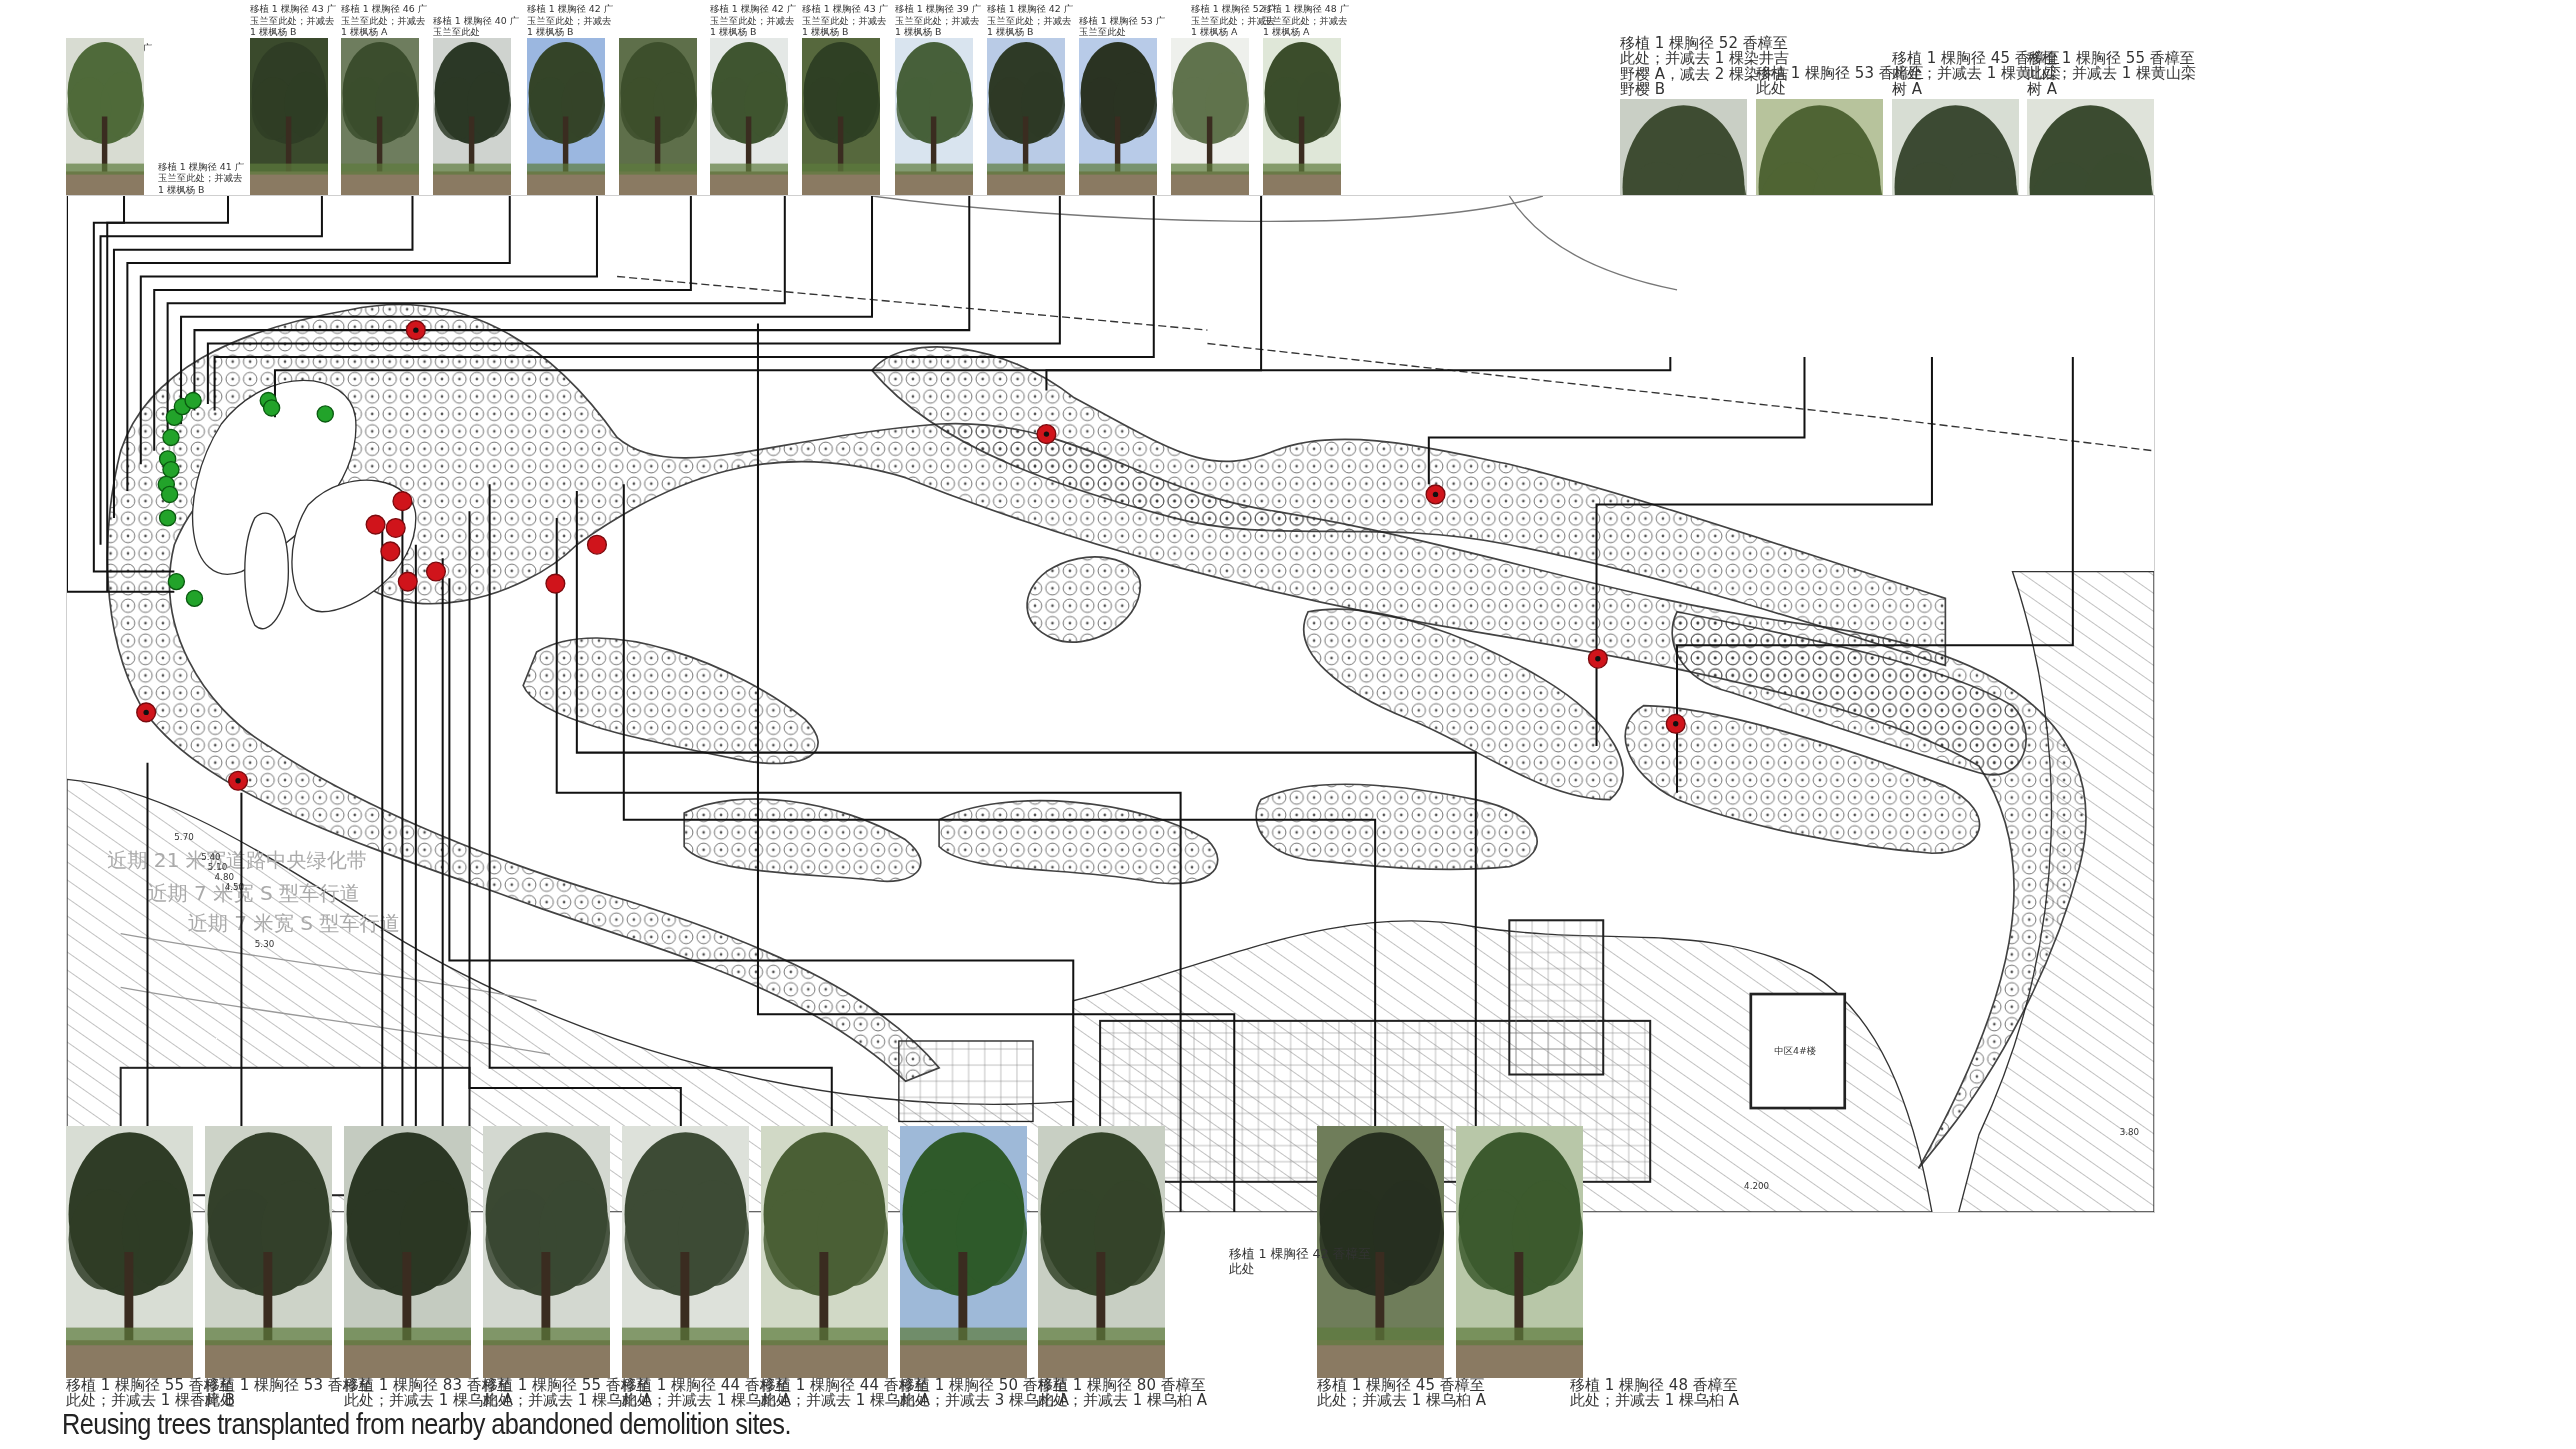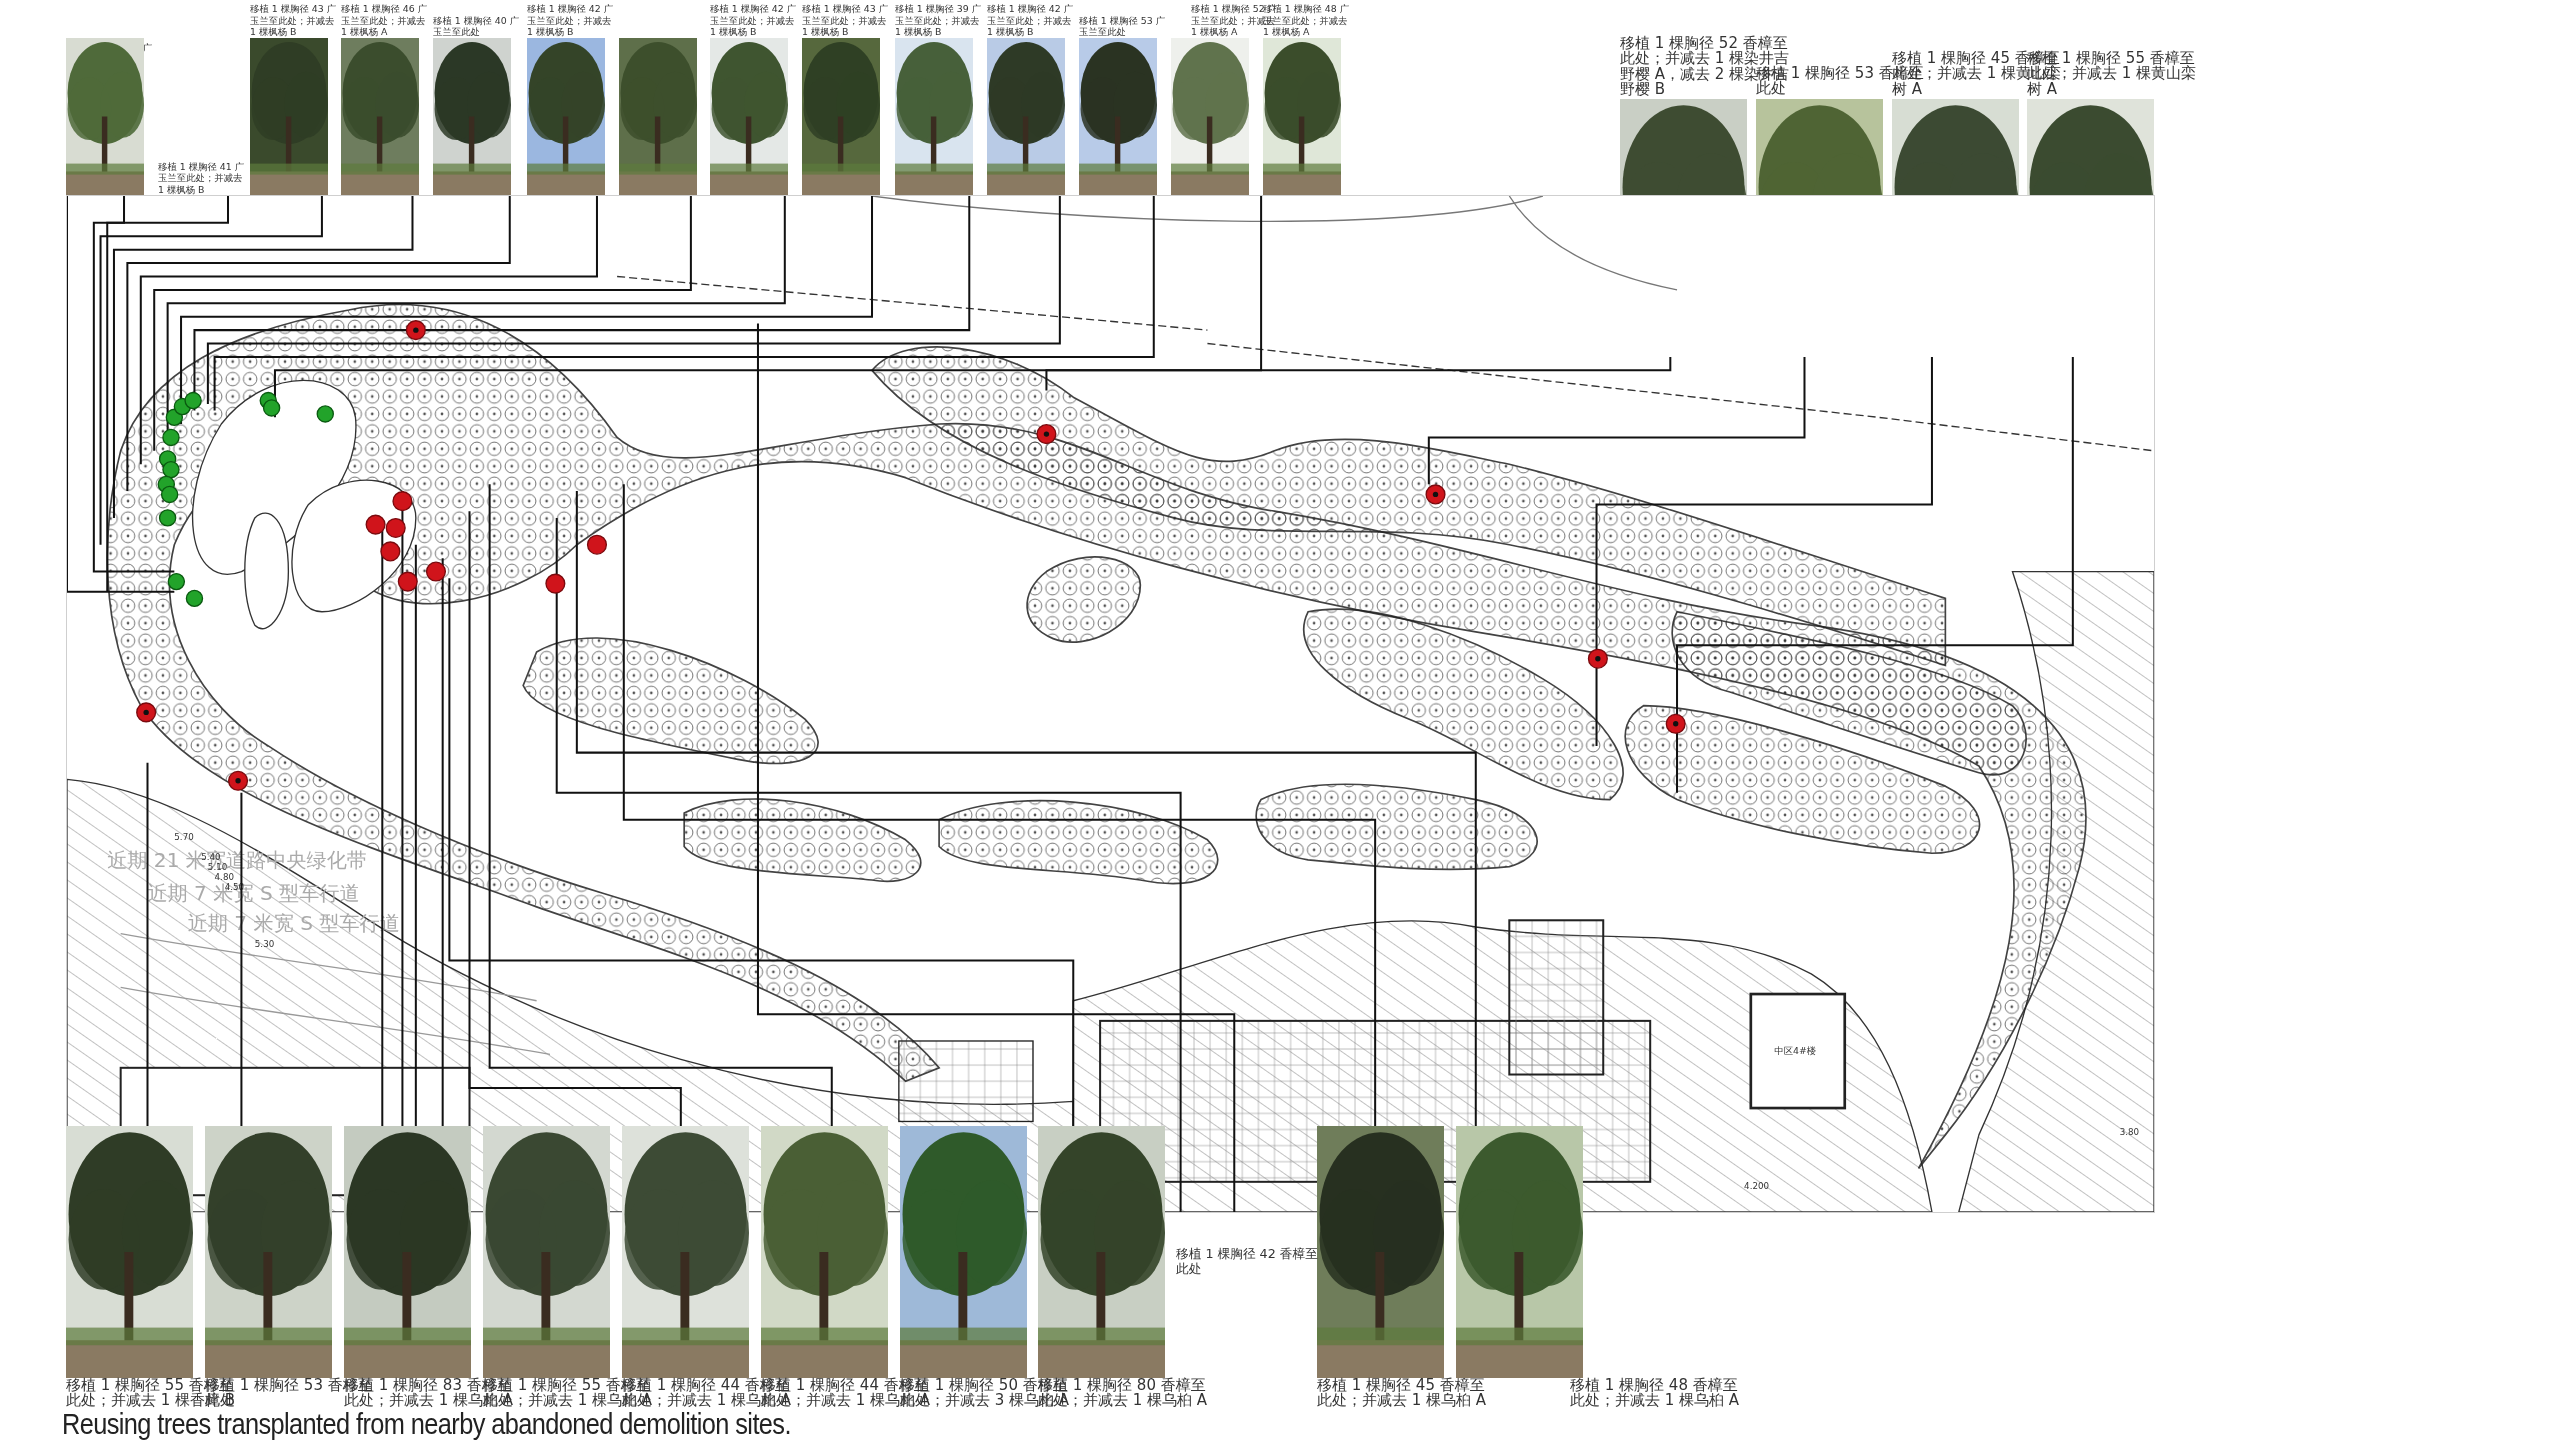--- a/index.html
+++ b/index.html
@@ -530,17 +530,17 @@
         <ellipse cx="72" cy="85" rx="28" ry="42" fill="#3c5a2e" opacity="0.9"></ellipse>
         <rect x="46" y="100" width="7" height="85" fill="#3a2c20"></rect>
         <rect y="170" width="100" height="30" fill="#8a7a62"></rect>
         <rect y="160" width="100" height="14" fill="#5c7a3c" opacity="0.7"></rect>
       </svg>
     </div>
     <div class="label lg" style="left: 1526px; top: 1378px; margin-left: 44px;">移植 1 棵胸径 48 香樟至
 此处；并减去 1 棵乌桕 A</div>
   </div>
 
-<div class="callout-label" style="left:1176px;top:1246px;white-space:pre-line;">移植 1 棵胸径 42 香樟至
+<div class="callout-label" style="left:1229px;top:1246px;white-space:pre-line;">移植 1 棵胸径 42 香樟至
 此处</div>
 
 <div class="caption">Reusing trees transplanted from nearby abandoned demolition sites.</div>
 
 
 </body></html>

